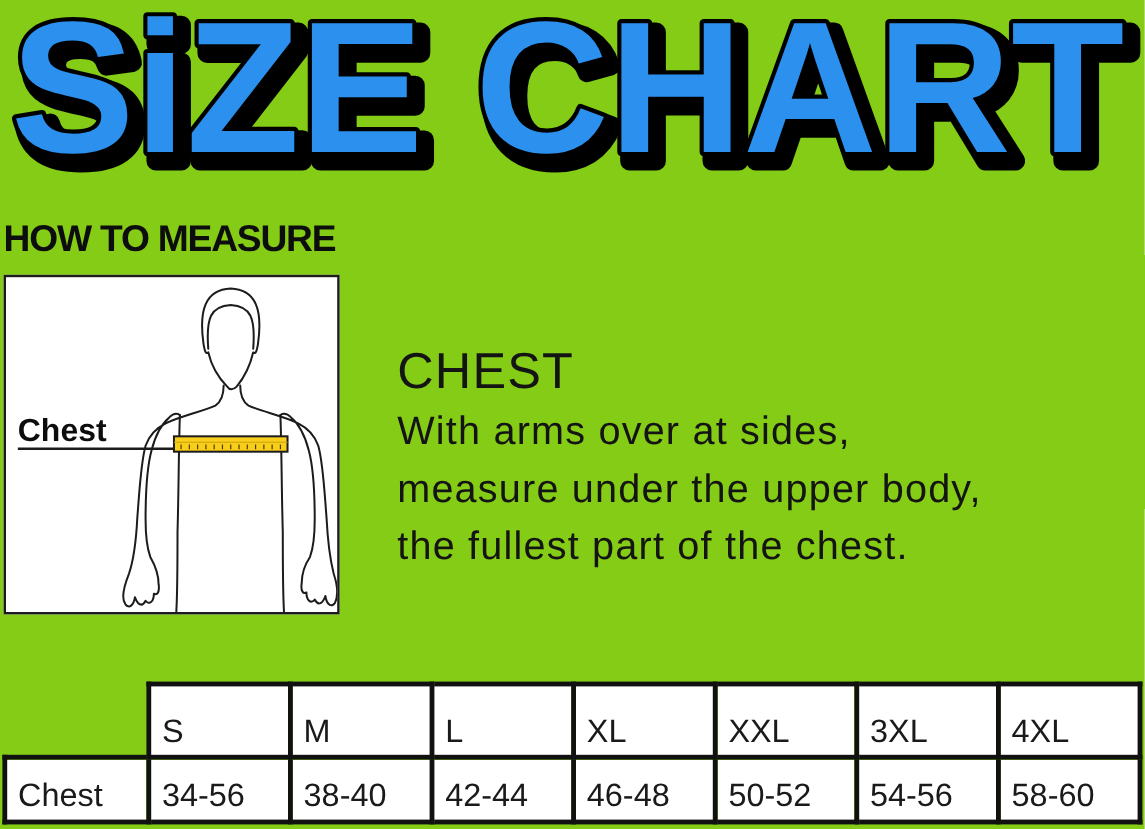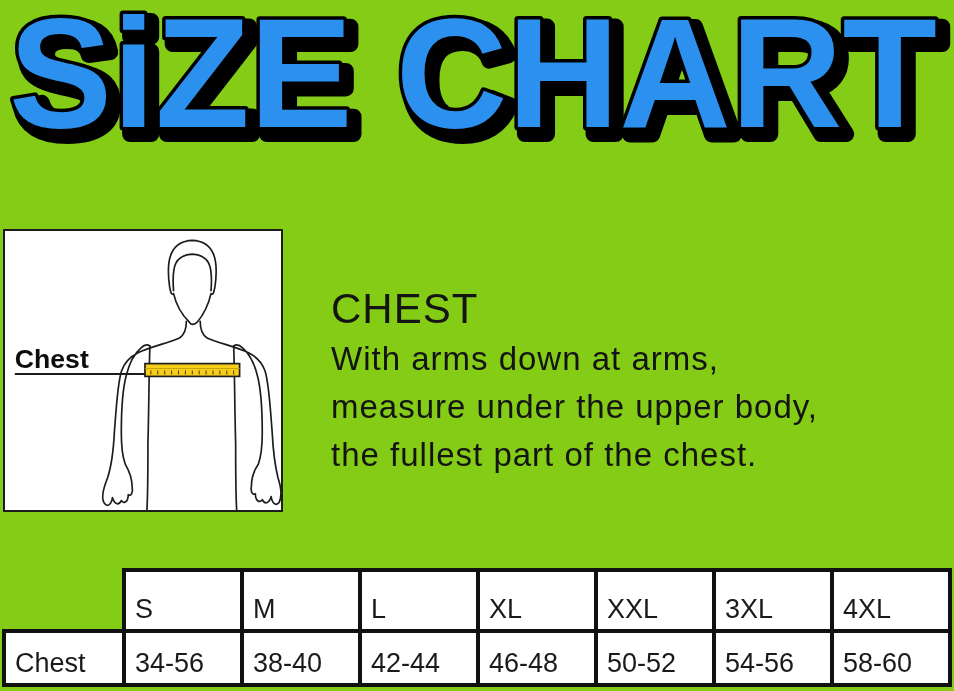--- a/index.html
+++ b/index.html
@@ -112,20 +112,21 @@
 </head>
 <body>
 
 <div class="page">
 
   <svg class="title-svg" viewBox="0 0 954 155" aria-hidden="true">
     <text class="title-shadow" x="16" y="134" textLength="928" lengthAdjust="spacingAndGlyphs">SiZE CHART</text>
     <text class="title-main" x="9" y="127" textLength="928" lengthAdjust="spacingAndGlyphs">SiZE CHART</text>
   </svg>
 
+  <div class="htm-heading">HOW TO MEASURE</div>
 
   <div class="diagram-box">
     <svg class="figure-svg" viewBox="0 0 280 282" aria-hidden="true">
       <g stroke="#1c1c1c" stroke-width="1.7" fill="none" stroke-linecap="round" stroke-linejoin="round">
 
         <path d="M167,56 C163,28 168,10 190,9 C212,10 217,28 213,56 C212,62 211,65 209,63 C206,76 200,86 195,92 C192,95 189,95 187,92 C181,86 174,76 171,63 C169,65 168,62 167,56 Z"></path>
         <path d="M171,60 C169,34 173,24 190,23 C207,24 211,34 209,60"></path>
 
         <path d="M184,91 C184,98 183,104 177,108 C166,113 147,117 135,123 C127,127 121,133 118,142 C114,156 113,178 111,203 C110,223 108,238 104,250 C100,260 97,271 101,276 C104,280 108,277 109,270 C111,276 115,279 118,273 C121,277 125,274 125,267 C128,269 130,265 129,259 C129,251 126,243 122,236 C119,228 118,217 118,204 C118,184 119,161 123,146 C126,134 131,124 138,118 C141,115 144,114 147,116"></path>
 
@@ -155,21 +156,21 @@
         </g>
       </g>
 
       <text class="chest-label-text" x="10" y="138">Chest</text>
       <line x1="10" y1="144.5" x2="142" y2="144.5" stroke="#1c1c1c" stroke-width="2"></line>
     </svg>
   </div>
 
   <div class="instruction">
     <div class="instr-heading">CHEST</div>
-    <div class="instr-line">With arms down at arms,</div>
+    <div class="instr-line">With arms over at sides,</div>
     <div class="instr-line">measure under the upper body,</div>
     <div class="instr-line">the fullest part of the chest.</div>
   </div>
 
   <table class="size-table">
     <colgroup>
       <col style="width:120px">
       <col style="width:118px">
         <col style="width:118px">
         <col style="width:118px">

